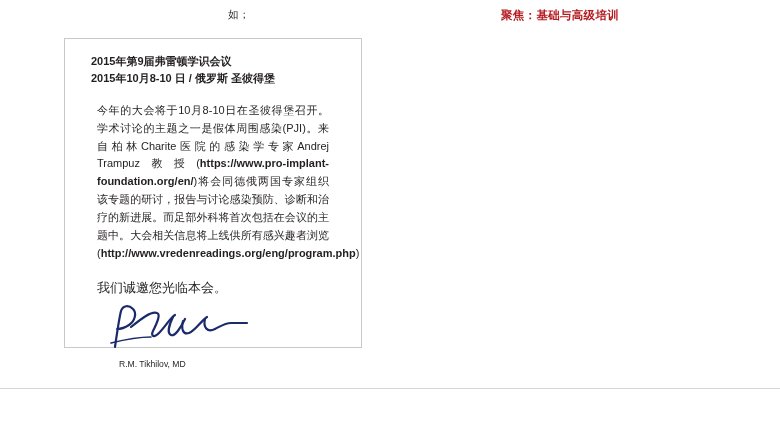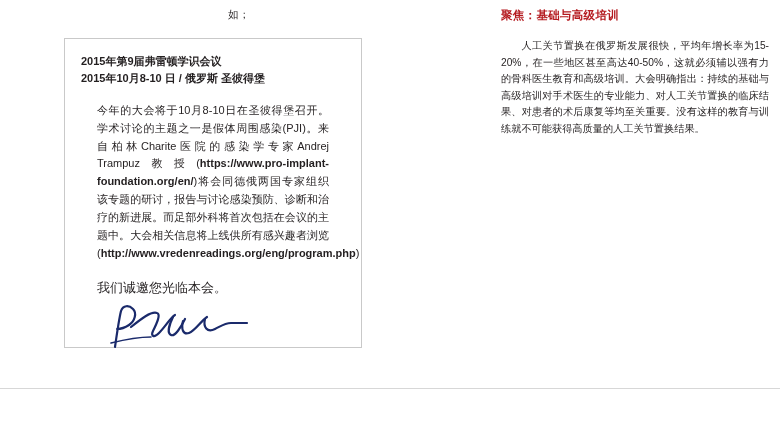--- a/index.html
+++ b/index.html
@@ -47,21 +47,21 @@
     border: 1px solid #c9c9c9;
     background: #ffffff;
     box-sizing: border-box;
     padding: 14px 16px 10px 16px;
   }
   .letter-title {
     font-size: 11px;
     font-weight: bold;
     line-height: 1.5;
     color: #231f20;
-    margin: 0 0 10px 0;
+    margin: 0 0 10px 10px;
   }
   .letter-title div { white-space: nowrap; }
   .letter-body {
     font-size: 11px;
     line-height: 1.62;
     color: #231f20;
     text-align: justify;
     margin: 16px;
   }
   .letter-body b { font-weight: bold; }
@@ -165,26 +165,26 @@
 
       <div class="signature">
         <svg width="150" height="54" viewBox="0 0 150 54" fill="none" xmlns="http://www.w3.org/2000/svg">
           <path d="M8 44 C10 30 12 16 14 8 C16 2 22 2 26 6 C30 10 28 18 22 22 C16 26 12 26 10 26" stroke="#1a2a6b" stroke-width="2.2" stroke-linecap="round" fill="none"></path>
           <path d="M24 24 C34 16 44 8 50 10 C54 11 50 20 46 28 C44 32 46 36 52 30 C58 24 64 14 68 12" stroke="#1a2a6b" stroke-width="2.2" stroke-linecap="round" fill="none"></path>
           <path d="M66 14 C62 22 60 30 64 32 C68 34 74 24 78 16" stroke="#1a2a6b" stroke-width="2.2" stroke-linecap="round" fill="none"></path>
           <path d="M76 18 C74 26 76 32 82 30 C88 28 94 18 100 14" stroke="#1a2a6b" stroke-width="2.2" stroke-linecap="round" fill="none"></path>
           <path d="M98 16 C96 24 100 30 108 26 C114 23 118 20 124 20 L140 20" stroke="#1a2a6b" stroke-width="2.2" stroke-linecap="round" fill="none"></path>
           <path d="M4 40 C20 36 34 34 44 34" stroke="#1a2a6b" stroke-width="1.6" stroke-linecap="round" fill="none"></path>
         </svg>
+        <div class="sign-name">R.M. Tikhilov, MD</div>
       </div>
     </div>
   </div>
 
   <div class="right-col">
     <div class="right-heading">聚焦：基础与高级培训</div>
     <div class="right-body">
-      <p>人工关节置换在俄罗斯发展很快，平均年增长率为15-20%，在一些地区甚至高达40-50%，这就必须辅以强有力的骨科医生教育和高级培训。大会明确指出：持续的基础与高级培训对手术医生的专业能力、对人工关节置换的临床结果、对患者的术后康复等均至关重要。没有这样的教育与训练就不可能获得高质量的人工关节置换结果。</p>
     </div>
   </div>
 
   <div class="footer-rule"></div>
 
 </div>
 
 </body></html>

